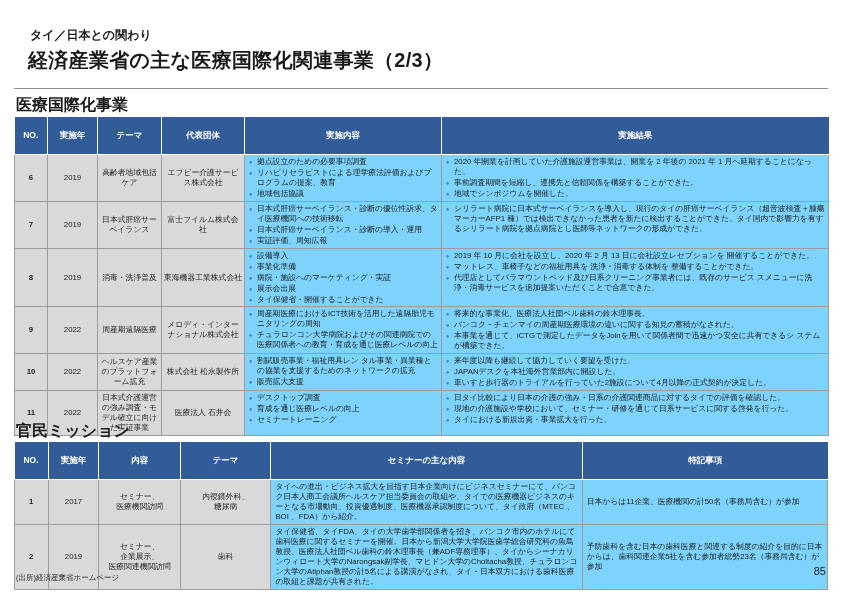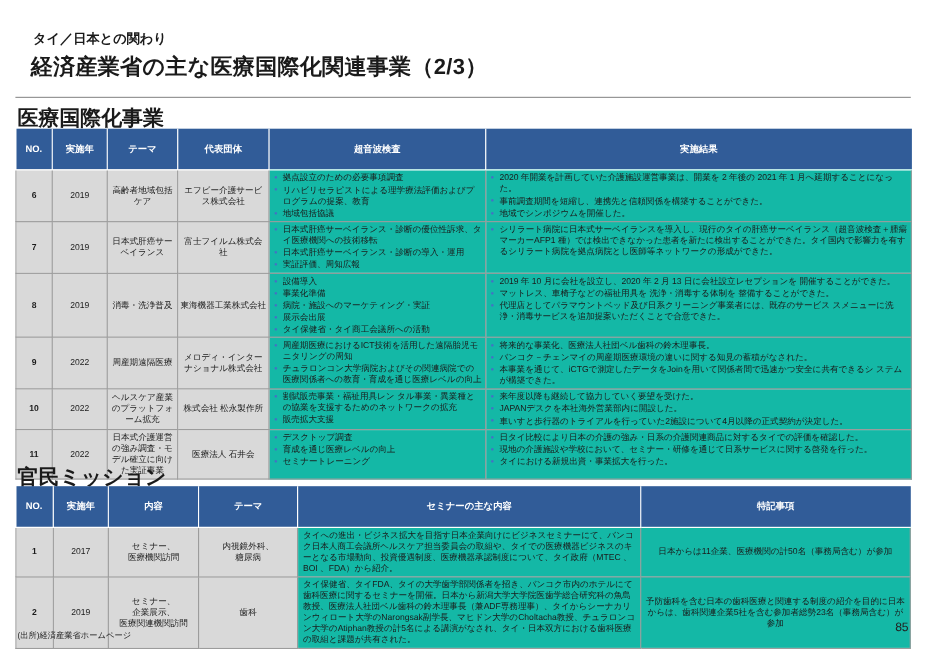--- a/index.html
+++ b/index.html
@@ -6,21 +6,21 @@
   body{
     width:842px;height:595px;position:relative;overflow:hidden;
     background:#ffffff;color:#1a1a1a;
     font-family:"Liberation Sans","DejaVu Sans",sans-serif;
     -webkit-font-smoothing:antialiased;
   }
   .slide{position:absolute;inset:0;}
   .eyebrow{position:absolute;left:30px;top:27px;font-size:12px;font-weight:bold;}
   .title{position:absolute;left:28px;top:47px;font-size:20px;font-weight:bold;letter-spacing:0.3px;}
   .title-rule{position:absolute;left:14px;right:14px;top:88px;border-top:1.5px solid #8c8c8c;}
-  .section-heading{position:absolute;left:16px;font-size:19px;font-weight:bold;}
+  .section-heading{position:absolute;left:16px;font-size:16px;font-weight:bold;}
   #heading-projects{top:95px;}
   #heading-missions{top:421px;}
   table.data-table{
     position:absolute;left:14px;width:814px;
     border-collapse:collapse;table-layout:fixed;
     font-size:7.8px;line-height:1.28;
   }
   #projects-table{top:117px;}
   #mission-table{top:442px;}
   .data-table th{
@@ -32,49 +32,49 @@
   .data-table th:last-child{border-right:none;margin-top:20px;}
   .data-table td{
     border:1px solid #9c9c9c;box-sizing:border-box;
     padding:2px 2px;vertical-align:middle;
   }
   td.label{
     background:var(--label-gray,#D9D9D9);
     text-align:center;white-space:pre-line;
   }
   td.no{font-weight:bold;}
-  td.content{background:#14b8a6;vertical-align:top;padding:1px 3px;}
+  td.content{background:#7dd3fc;vertical-align:top;padding:1px 3px;}
   td.content ul{margin:0;padding:0;list-style:none;}
   td.content li{position:relative;padding-left:9px;margin:1px 0;}
   td.content li::before{
     content:"●";position:absolute;left:1px;top:2px;
     font-size:5.5px;color:var(--bullet-blue,#4472C4);
   }
   td.para{padding:2px 4px;}
-  td.note{vertical-align:middle;text-align:center;}
+  td.note{vertical-align:middle;}
   .source{position:absolute;left:16px;top:573px;font-size:7.5px;color:#222;}
   .pagenum{position:absolute;right:16px;top:565px;font-size:11px;color:#222;}
 </style>
 </head>
 <body>
 
 <div class="slide">
   <div class="eyebrow">タイ／日本との関わり</div>
   <div class="title">経済産業省の主な医療国際化関連事業（2/3）</div>
   <div class="title-rule"></div>
 
   <div class="section-heading" id="heading-projects">医療国際化事業</div>
   <table class="data-table" id="projects-table">
     <thead>
       <tr id="t1-head-row">
           <th style="width: 33px;">NO.</th>
           <th style="width: 50px;">実施年</th>
           <th style="width: 64px;">テーマ</th>
           <th style="width: 83px;">代表団体</th>
-          <th style="width: 197px;">超音波検査</th>
+          <th style="width: 197px;">実施内容</th>
           <th style="width: 387px;">実施結果</th>
         </tr>
     </thead>
     <tbody id="t1-body">
         <tr>
           <td class="label no">6</td>
           <td class="label">2019</td>
           <td class="label">高齢者地域包括ケア</td>
           <td class="label">エフビー介護サービス株式会社</td>
           <td class="content">
@@ -114,21 +114,21 @@
           <td class="label no">8</td>
           <td class="label">2019</td>
           <td class="label">消毒・洗浄普及</td>
           <td class="label">東海機器工業株式会社</td>
           <td class="content">
             <ul>
               <li>設備導入</li>
               <li>事業化準備</li>
               <li>病院・施設へのマーケティング・実証</li>
               <li>展示会出展</li>
-              <li>タイ保健省・タイ商工会議所への活動</li>
+              <li>タイ保健省・開催することができた</li>
             </ul>
           </td>
           <td class="content">
             <ul>
               <li>2019 年 10 月に会社を設立し、2020 年 2 月 13 日に会社設立レセプションを 開催することができた。</li>
               <li>マットレス、車椅子などの福祉用具を 洗浄・消毒する体制を 整備することができた。</li>
               <li>代理店としてパラマウントベッド及び日系クリーニング事業者には、既存のサービス スメニューに洗浄・消毒サービスを追加提案いただくことで合意できた。</li>
             </ul>
           </td>
         </tr>

